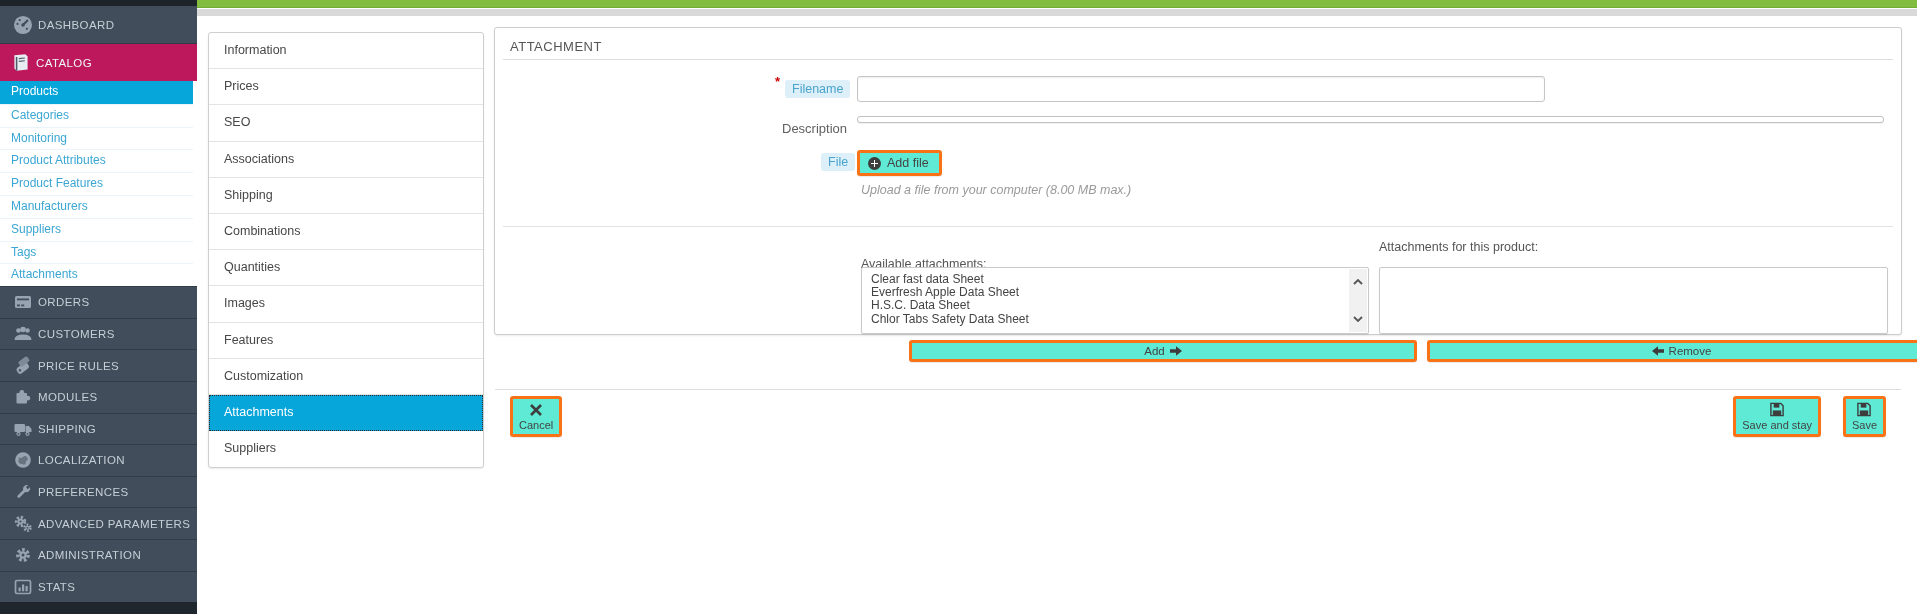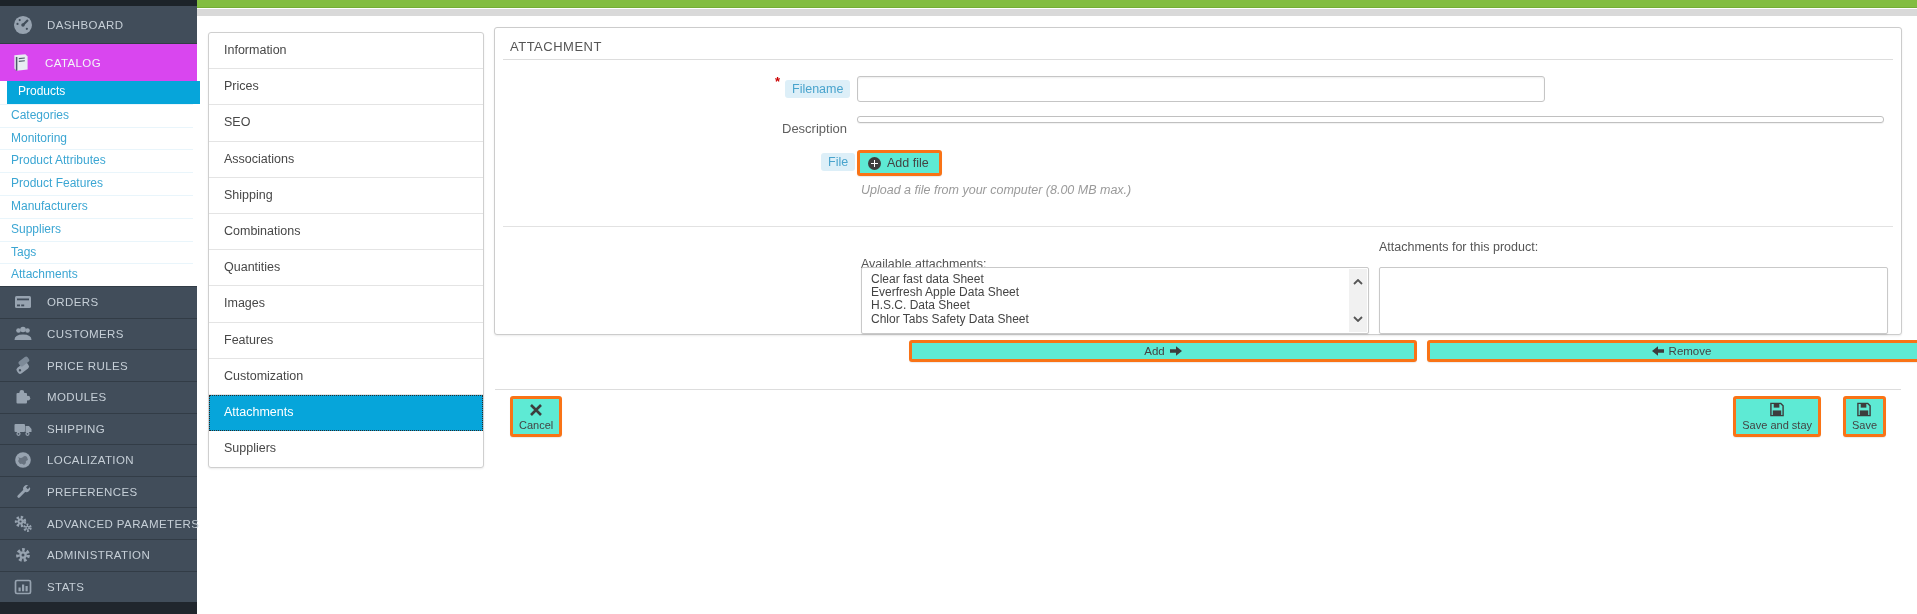--- a/index.html
+++ b/index.html
@@ -11,30 +11,30 @@
   .gray-strip{position:absolute;left:197px;top:9px;right:0;height:7px;background:#d9d9d9;}
 
   
   .sidebar{position:absolute;left:0;top:0;width:197px;height:614px;background:#414d5a;}
   .sb-top-strip{height:6px;background:#1c2329;}
   .sb-bottom-strip{height:12px;background:#20262d;}
   .menu-item{box-sizing:border-box;height:31.6px;display:flex;align-items:center;padding-left:8px;
              border-top:1px solid #323c46;cursor:pointer;background:#414d5a;color:#97a3b0;}
   .menu-item.tall1{height:37px;border-top:none;}
   .menu-item.tall2{height:38px;}
-  .menu-item.parent-active{background:#d946ef;color:#dde4ea;padding-left:6px;}
+  .menu-item.parent-active{background:#be185d;color:#dde4ea;padding-left:6px;}
   .mi-icon{width:30px;display:flex;justify-content:center;align-items:center;flex:0 0 30px;}
-  .mi-label{margin-left:9px;font-size:11.5px;letter-spacing:.4px;color:#c6cfd7;white-space:nowrap;}
+  .mi-label{font-size:11.5px;letter-spacing:.4px;color:#c6cfd7;white-space:nowrap;}
   .menu-item.parent-active .mi-label{color:#f2f5f8;}
   .svg-ic{display:block;}
 
   .submenu{background:#fff;}
   .sub-item{box-sizing:border-box;height:22.8px;line-height:21.5px;width:193px;padding-left:11px;
             font-size:12px;color:#3ba6d3;border-top:1px solid #e9f5fb;cursor:pointer;background:#fff;white-space:nowrap;}
-  .sub-item:first-child{border-top:none;margin-left:7px;}
+  .sub-item:first-child{border-top:none;}
   .sub-item.active{background:#06a5da;color:#fff;border-top-color:#06a5da;}
 
   
   .tab-card{position:absolute;left:208px;top:32px;width:276px;background:#fff;border:1px solid #cfcfcf;
             border-radius:3px;box-shadow:0 1px 2px rgba(0,0,0,.08);box-sizing:border-box;}
   .tab-row{box-sizing:border-box;height:36.2px;line-height:35px;padding-left:15px;font-size:12.5px;color:#474747;
            border-bottom:1px solid #e4e4e4;cursor:pointer;white-space:nowrap;}
   .tab-row:last-child{border-bottom:none;}
   .tab-row.active{background:#06a5da;color:#fff;border-bottom-color:#06a5da;outline:1px dotted #2b2b2b;outline-offset:-1px;}
 

